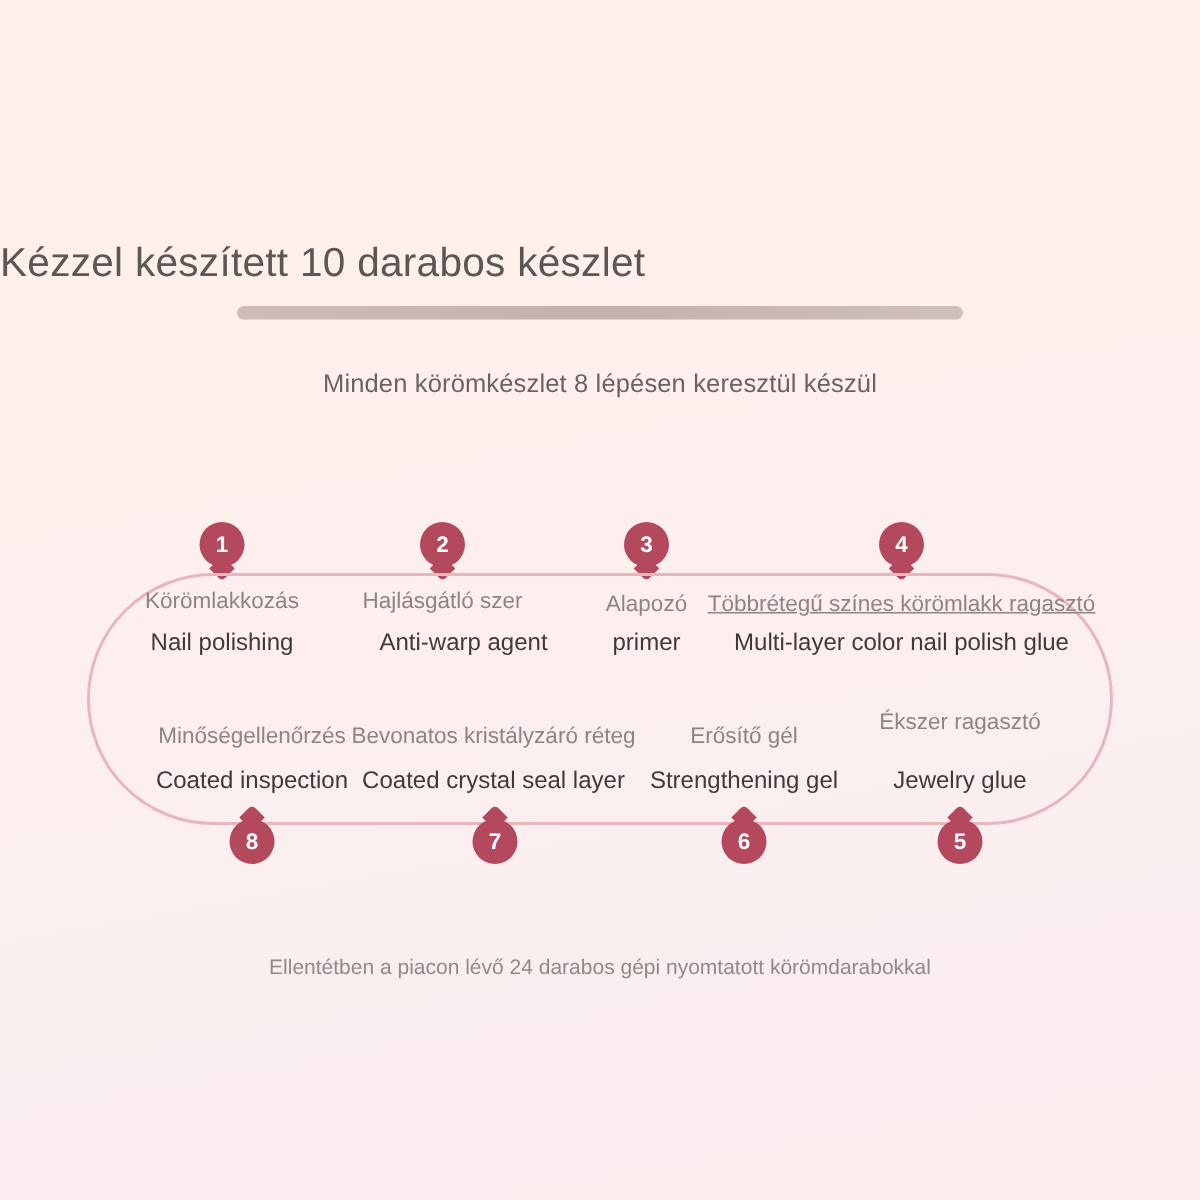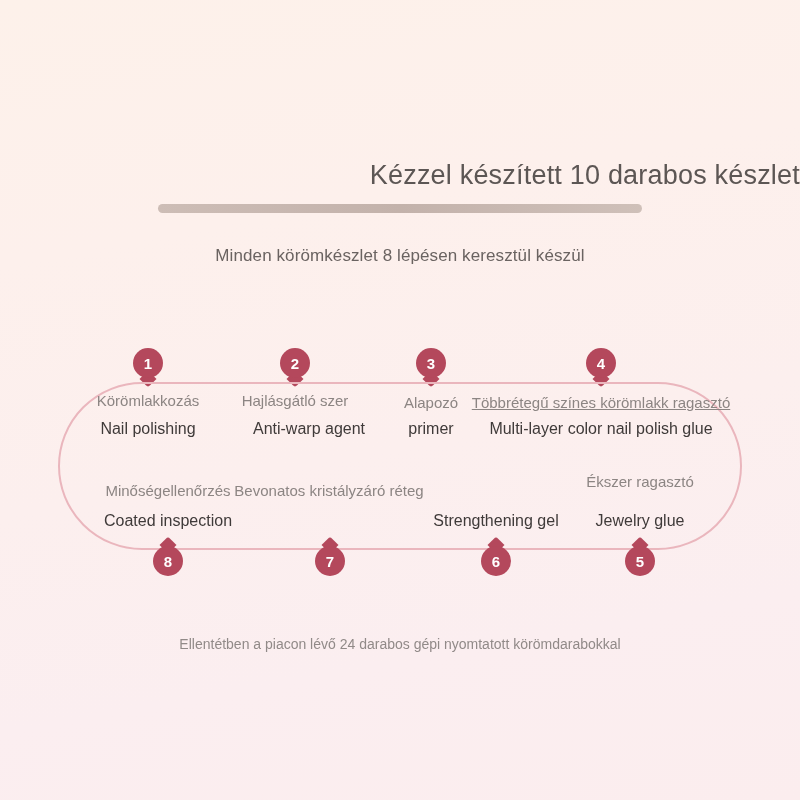--- a/index.html
+++ b/index.html
@@ -18,21 +18,21 @@
     width: 800px;
     height: 800px;
   }
 
   
   .title {
     position: absolute;
     top: 160px;
     left: 0;
     width: 800px;
-    text-align: right;
+    text-align: left;
     font-size: 27px;
     color: #5c5654;
     letter-spacing: 0.2px;
   }
   .title-underline {
     position: absolute;
     top: 204px;
     left: 158px;
     width: 484px;
     height: 9px;
@@ -169,24 +169,26 @@
   <div class="hu" style="left:421px; top:393px; width:360px;text-decoration:underline;">Többrétegű színes körömlakk ragasztó</div>
   <div class="en" style="left:421px; top:419px; width:360px;">Multi-layer color nail polish glue</div>
 
   <div class="hu" style="left:38px; top:481px; width:260px;">Minőségellenőrzés</div>
   <div class="en" style="left:38px; top:511px; width:260px;">Coated inspection</div>
   <div class="pin up" style="left:153px; top:546px;">
     <span>8</span>
   </div>
 
   <div class="hu" style="left:207px; top:481px; width:244px;">Bevonatos kristályzáró réteg</div>
+  <div class="en" style="left:207px; top:511px; width:244px;">Coated crystal seal layer</div>
   <div class="pin up" style="left:315px; top:546px;">
     <span>7</span>
   </div>
 
+  <div class="hu" style="left:396px; top:481px; width:200px;">Erősítő gél</div>
   <div class="en" style="left:396px; top:511px; width:200px;">Strengthening gel</div>
   <div class="pin up" style="left:481px; top:546px;">
     <span>6</span>
   </div>
 
   <div class="hu wrap" style="left:575px; top:472px; width:130px;">Ékszer ragasztó</div>
   <div class="en" style="left:560px; top:511px; width:160px;">Jewelry glue</div>
   <div class="pin up" style="left:625px; top:546px;">
     <span>5</span>
   </div>

